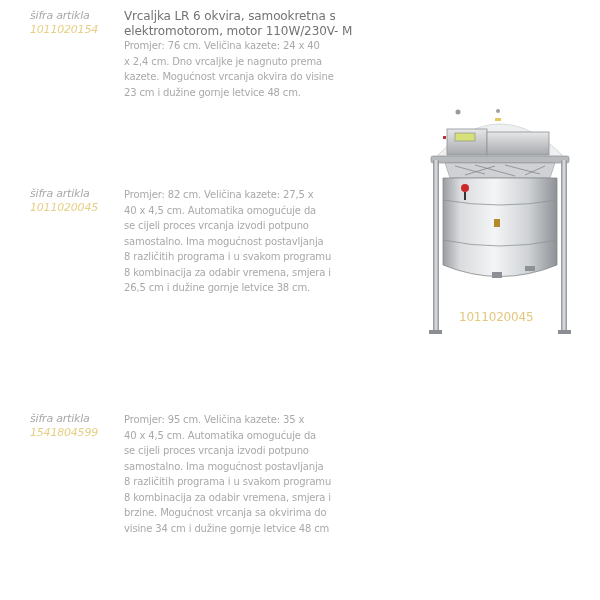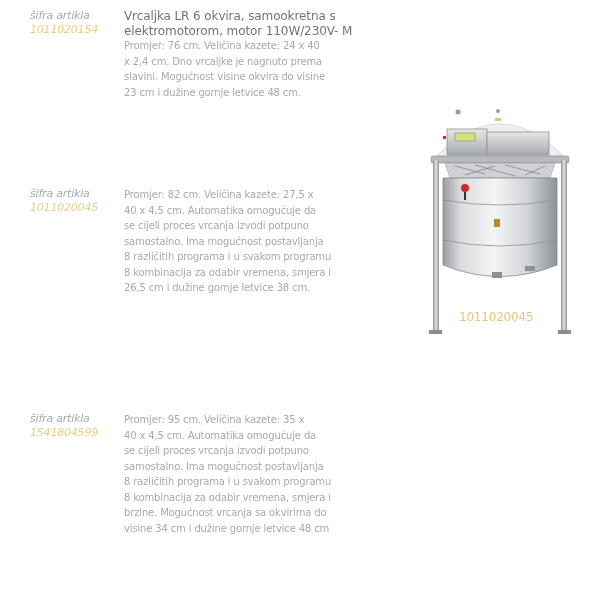--- a/index.html
+++ b/index.html
@@ -89,21 +89,21 @@
     <div class="code">1011020154</div>
   </div>
   <div class="content-col">
     <div class="title">
       <span>Vrcaljka LR 6 okvira, samookretna s</span>
       <span>elektromotorom, motor 110W/230V- M</span>
     </div>
     <div class="desc">
       <span>Promjer: 76 cm. Veličina kazete: 24 x 40</span>
       <span>x 2,4 cm. Dno vrcaljke je nagnuto prema</span>
-      <span>slavini. Mogućnost visine okvira do visine</span>
+      <span>kazete. Mogućnost vrcanja okvira do visine</span>
       <span>23 cm i dužine gornje letvice 48 cm.</span>
     </div>
   </div>
 </div>
 
 <div class="product" style="top:187px;">
   <div class="label-col">
     <div class="sifra">šifra artikla</div>
     <div class="code">1011020045</div>
   </div>

